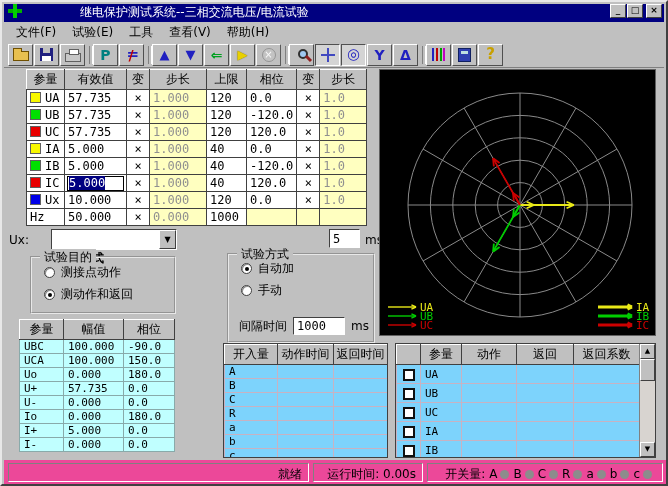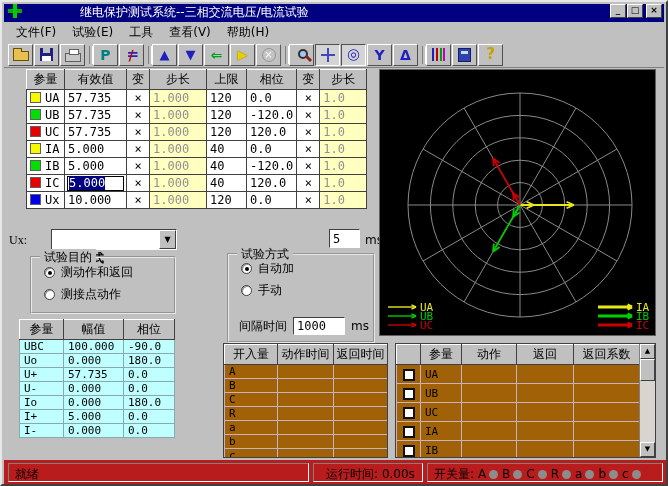--- a/index.html
+++ b/index.html
@@ -91,40 +91,40 @@
   .interval-row{position:absolute;left:10px;bottom:6px;display:flex;align-items:center;white-space:nowrap;}
   .interval-row .tinput2{background:#fff;border:1px solid;border-color:#404040 #fff #fff #404040;width:52px;height:18px;
     font-family:"DejaVu Sans Mono","Liberation Mono",monospace;font-size:12px;padding:1px 3px;margin:0 6px;}
   
   .ctable{position:absolute;left:15px;top:251px;border-collapse:collapse;table-layout:fixed;background:#c0ffff;
     font-family:"DejaVu Sans Mono","Liberation Mono",monospace;border:1px solid #404040;}
   .ctable th{background:#c0c0c0;border:1px solid #404040;border-top-color:#fff;border-left-color:#fff;height:20px;
     font-family:"DejaVu Sans","Liberation Sans",sans-serif;font-weight:normal;font-size:12px;}
   .ctable td{border:1px solid #88aaaa;height:13px;font-size:11px;padding:0 4px;white-space:nowrap;overflow:hidden;}
   
-  .pinktable{border-collapse:collapse;table-layout:fixed;background:#a16207;
+  .pinktable{border-collapse:collapse;table-layout:fixed;background:#7dd3fc;
     font-family:"DejaVu Sans Mono","Liberation Mono",monospace;}
   .pinktable th{background:#c0c0c0;border:1px solid #404040;border-top-color:#fff;border-left-color:#fff;
     font-family:"DejaVu Sans","Liberation Sans",sans-serif;font-weight:normal;font-size:12px;}
   .pinktable td{border:1px solid #c8b2c2;font-size:11px;padding:0 4px;white-space:nowrap;overflow:hidden;}
   .mtable-wrap{position:absolute;left:219px;top:275px;width:165px;height:115px;overflow:hidden;border:1px solid #404040;}
   .mtable th{height:18px;}
   .mtable td{height:14px;}
   .rtable-wrap{position:absolute;left:391px;top:275px;width:261px;height:115px;overflow:hidden;border:1px solid #404040;background:#fbe2ef;}
   .rtable th{height:18px;}
   .rtable td{height:19px;}
   .checkbox{display:inline-block;width:12px;height:12px;background:#fff;border:2px solid #101010;vertical-align:middle;}
   .vscroll{position:absolute;top:0;right:0;width:16px;height:113px;background:#d8d4d0;border-left:1px solid #808080;}
   .sbtn{position:absolute;left:0;width:15px;height:15px;background:#c0c0c0;border:1px solid;border-color:#fff #404040 #404040 #fff;
     text-align:center;font-size:7px;line-height:13px;}
   .sthumb{position:absolute;left:0;top:15px;width:15px;height:22px;background:#c0c0c0;border:1px solid;border-color:#fff #404040 #404040 #fff;}
   
   .plot{position:absolute;left:375px;top:1px;width:277px;height:267px;background:#000;border:1px solid #606060;}
   
-  .statusbar{position:absolute;left:2px;top:458px;width:664px;height:24px;background:#b91c1c;}
+  .statusbar{position:absolute;left:2px;top:458px;width:664px;height:24px;background:#ec4899;text-align:right;}
   .spanel{position:absolute;top:3px;height:19px;border:1px solid;border-color:#808080 #fff #fff #808080;
     padding:2px 6px;white-space:nowrap;overflow:hidden;}
   .sw{margin-right:4px;}
   .dot{display:inline-block;width:9px;height:9px;border-radius:50%;background:#8c8c8c;margin-left:3px;vertical-align:-1px;}
 </style>
 </head>
 <body>
 
 <div class="window">
 
@@ -294,42 +294,52 @@
           <tr>
             <td class="c-name"><span class="swatch" style="background: rgb(0, 0, 232);"></span><span>Ux</span></td>
             <td class="c-val">10.000</td>
             <td class="c-var">×</td>
             <td class="c-step">1.000</td>
             <td class="c-val">120</td>
             <td class="c-val">0.0</td>
             <td class="c-var">×</td>
             <td class="c-step">1.0</td>
           </tr>
+          <tr>
+            <td class="c-name"><span>Hz</span></td>
+            <td class="c-val">50.000</td>
+            <td class="c-var">×</td>
+            <td class="c-step">0.000</td>
+            <td class="c-val">1000</td>
+            <td class="c-val c-dis"></td>
+            <td class="c-var c-dis"></td>
+            <td class="c-step"></td>
+          </tr>
         </tbody>
     </table>
 
-    <span class="flabel" style="left:5px;top:165px;font-family:Liberation Serif, serif;">Ux:</span>
+    <span class="flabel" style="left:5px;top:165px;">Ux:</span>
     <div class="combo">
       <span class="cval">任意方式</span>
       <span class="carrow">▼</span>
     </div>
 
     <input class="tinput" style="left: 325px; top: 161px; width: 31px; height: 19px;" value="5">
     <span class="flabel" style="left:361px;top:165px;">ms</span>
 
     <div class="gbox" style="left:26px;top:188px;width:146px;height:58px;">
       <span class="gtitle">试验目的</span>
       <div style="margin-top:6px;">
           <div class="radio-row">
+            <span class="radio"></span>
+            <span>测接点动作</span>
+          </div>
+          <div class="radio-row">
             <span class="radio sel"></span>
             <span>测动作和返回</span>
-          </div>
-          <div class="radio-row">
-            <span class="radio"></span>
-            <span>测接点动作</span>
           </div>
         </div>
     </div>
 
     <div class="gbox" style="left:223px;top:185px;width:148px;height:90px;">
       <span class="gtitle">试验方式</span>
       <div style="margin-top:4px;">
           <div class="radio-row">
             <span class="radio sel"></span>
             <span>自动加</span>
@@ -357,20 +367,25 @@
             <th>参量</th>
             <th>幅值</th>
             <th>相位</th>
           </tr>
         </thead>
       <tbody>
           <tr>
             <td>UBC</td>
             <td>100.000</td>
             <td>-90.0</td>
+          </tr>
+          <tr>
+            <td>UCA</td>
+            <td>100.000</td>
+            <td>150.0</td>
           </tr>
           <tr>
             <td>Uo</td>
             <td>0.000</td>
             <td>180.0</td>
           </tr>
           <tr>
             <td>U+</td>
             <td>57.735</td>
             <td>0.0</td>

